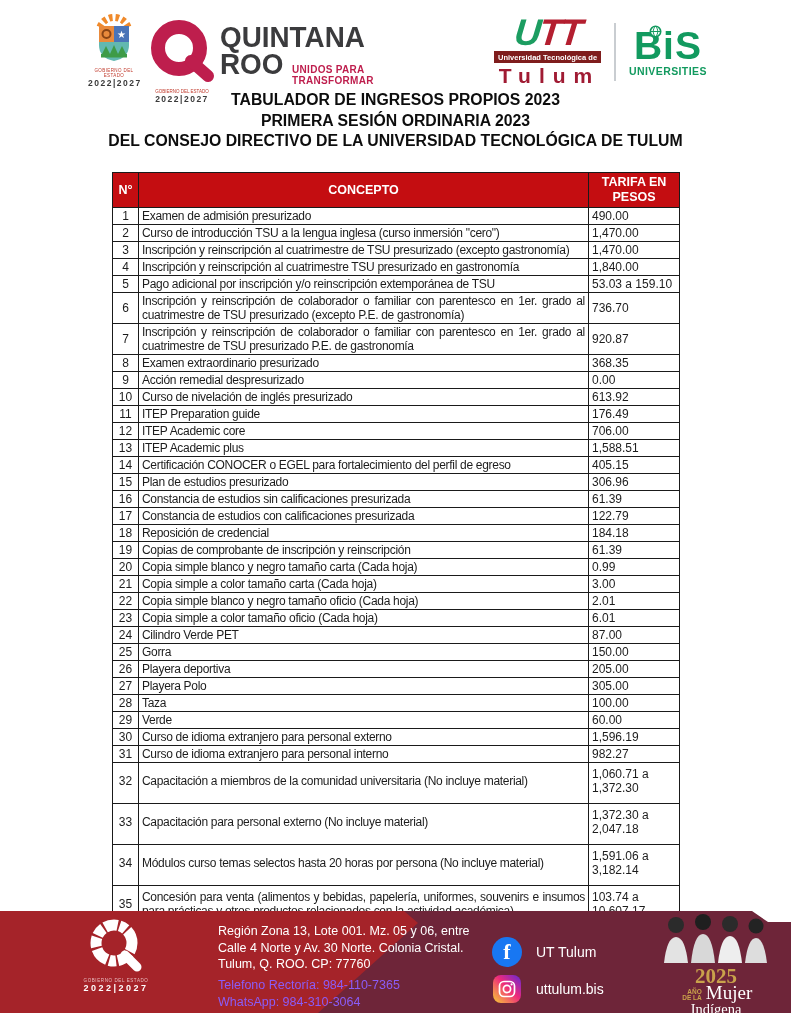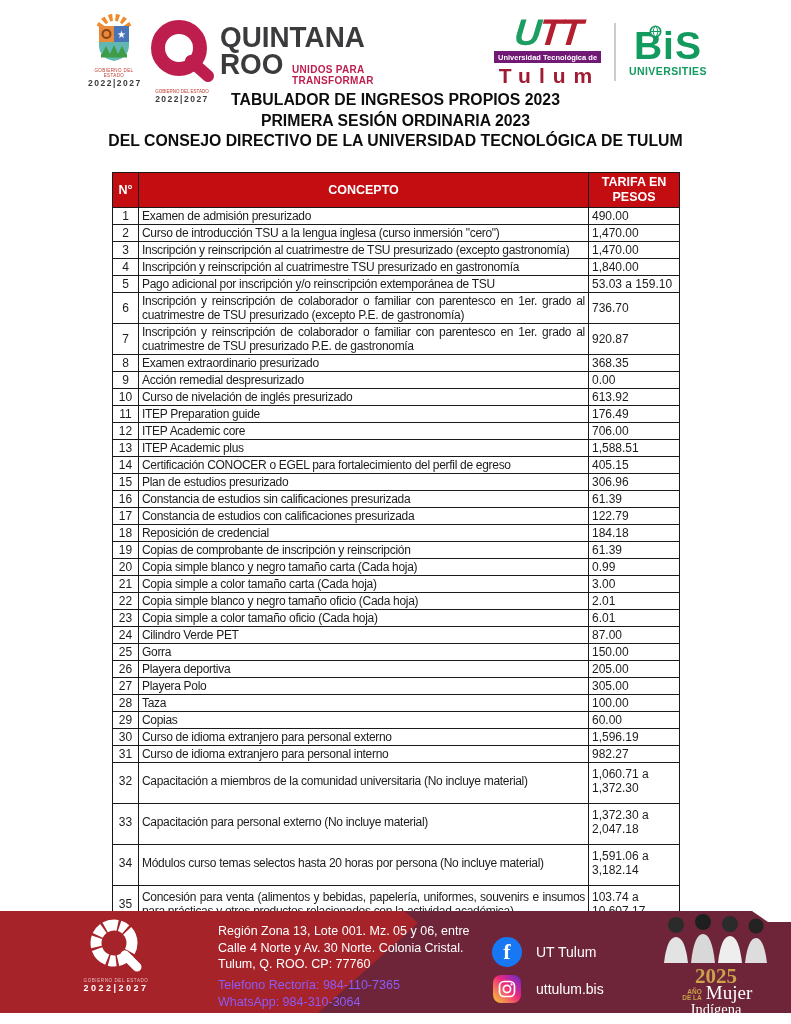--- a/index.html
+++ b/index.html
@@ -19,21 +19,21 @@
   .qroo-roo{font-size:29px;line-height:27px;transform:scaleX(.96);transform-origin:left;}
   .qroo-slogan{color:#BE1E4D;font-size:10px;font-weight:bold;line-height:10.5px;margin-top:14px;letter-spacing:.3px;}
   .qroo-caption{font-size:4.5px;color:#C0392B;line-height:5px;margin-top:1px;}
   .qroo-years{font-size:8.5px;font-weight:bold;color:#3a3a3a;letter-spacing:1.5px;}
 
   .utt-logo{position:absolute;left:494px;top:16px;display:flex;align-items:center;gap:13px;}
   .utt-left{text-align:center;}
   .utt-acronym{display:block;font-size:37px;line-height:34px;font-weight:bold;font-style:italic;
                letter-spacing:-2px;color:#B41F30;transform:skewX(-6deg);}
   .utt-acronym::first-letter{color:#1C9D61;}
-  .utt-band{background:#701a75;color:#fff;font-size:7.5px;font-weight:bold;padding:1.5px 4px;
+  .utt-band{background:#7f1d1d;color:#fff;font-size:7.5px;font-weight:bold;padding:1.5px 4px;
             margin-top:1px;white-space:nowrap;}
   .utt-name{color:#A01B33;font-weight:bold;font-size:21px;letter-spacing:8px;margin-top:1px;text-indent:4px;}
   .logo-divider{width:2px;height:58px;background:#C9CDD1;}
   .bis-right{text-align:center;color:#129A5F;}
   .bis-acronym{position:relative;display:block;font-size:39px;line-height:35px;font-weight:bold;letter-spacing:1px;}
   .bis-globe{position:absolute;left:20px;top:-3px;}
   .bis-sub{font-size:10.5px;font-weight:bold;letter-spacing:.4px;margin-top:2px;}
 
   
   .title-block{position:absolute;top:90px;left:0;width:791px;text-align:center;
@@ -296,21 +296,21 @@
           <td class="concepto">Playera Polo</td>
           <td class="tarifa">305.00</td>
         </tr>
         <tr>
           <td class="n">28</td>
           <td class="concepto">Taza</td>
           <td class="tarifa">100.00</td>
         </tr>
         <tr>
           <td class="n">29</td>
-          <td class="concepto">Copias</td>
+          <td class="concepto">Verde</td>
           <td class="tarifa">60.00</td>
         </tr>
         <tr>
           <td class="n">30</td>
           <td class="concepto">Curso de idioma extranjero para personal externo</td>
           <td class="tarifa">1,596.19</td>
         </tr>
         <tr>
           <td class="n">31</td>
           <td class="concepto">Curso de idioma extranjero para personal interno</td>

